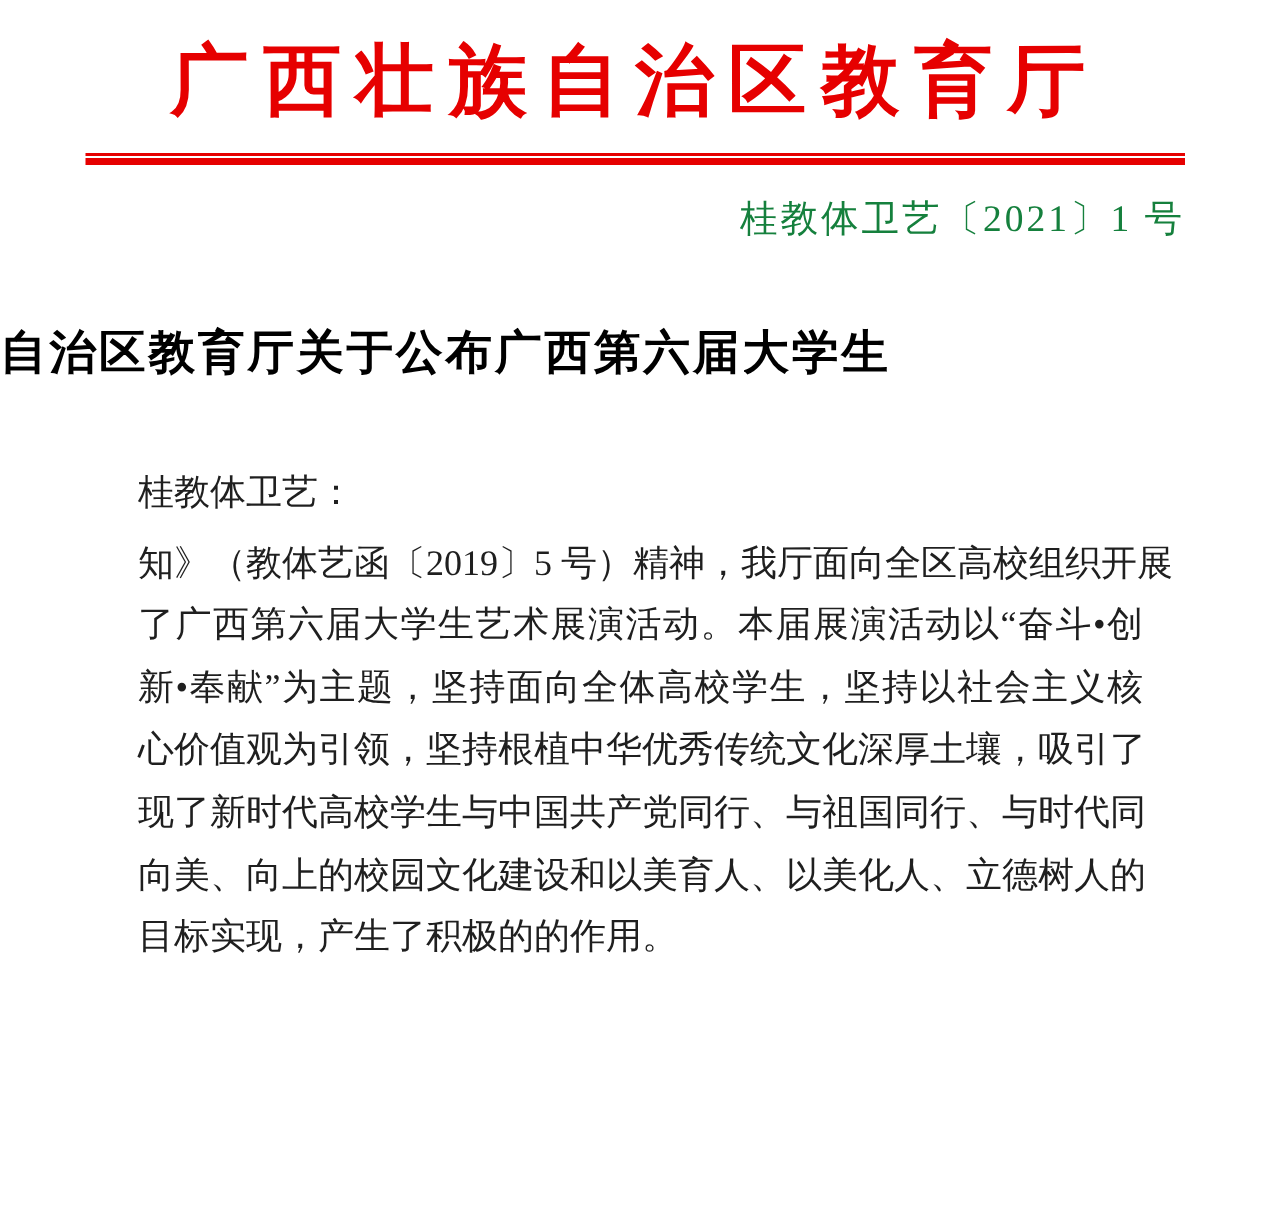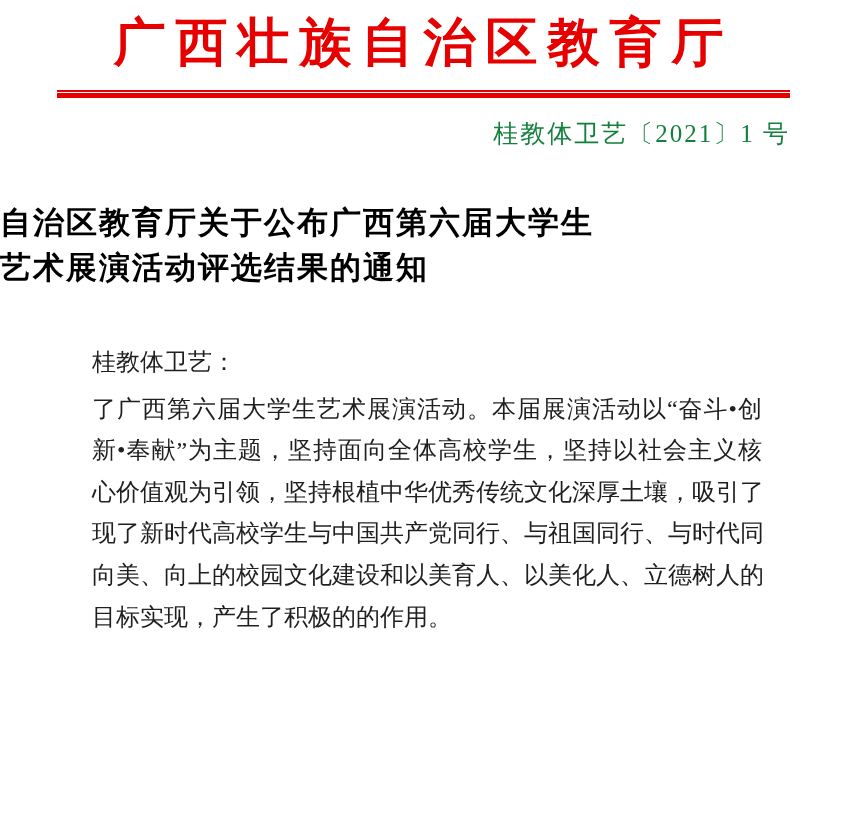--- a/index.html
+++ b/index.html
@@ -10,21 +10,21 @@
     width: 847px;
     height: 817px;
     background: #ffffff;
     overflow: hidden;
     font-family: "Liberation Serif", "DejaVu Serif", serif;
     color: var(--body-text, #1f1f1f);
   }
 
   
   .agency {
-    padding-top: 10px;
+    padding-top: 22px;
     text-align: center;
     color: var(--header-red, #e60000);
     font-size: 52px;
     font-weight: bold;
     letter-spacing: 10px;
     line-height: 1.25;
     white-space: nowrap;
   }
 
   
@@ -89,27 +89,27 @@
 <div class="page">
 
   <h1 class="agency">广西壮族自治区教育厅</h1>
 
   <div class="rule"></div>
 
   <div class="docnum">桂教体卫艺〔2021〕1 号</div>
 
   <div class="title">
     <div>自治区教育厅关于公布广西第六届大学生</div>
-    <div>艺术展演活动评选结果的通知</div>
   </div>
 
   <div class="body-block">
     <div class="salutation">桂教体卫艺：</div>
 
     <div>
+      <div class="bl">知》（教体艺函〔2019〕5 号）精神，我厅面向全区高校组织开展</div>
       <div class="bl">了广西第六届大学生艺术展演活动。本届展演活动以“奋斗•创</div>
       <div class="bl">新•奉献”为主题，坚持面向全体高校学生，坚持以社会主义核</div>
       <div class="bl">心价值观为引领，坚持根植中华优秀传统文化深厚土壤，吸引了</div>
       <div class="bl">现了新时代高校学生与中国共产党同行、与祖国同行、与时代同</div>
       <div class="bl">向美、向上的校园文化建设和以美育人、以美化人、立德树人的</div>
       <div class="bl last">目标实现，产生了积极的的作用。</div>
     </div>
   </div>
 
 </div>

